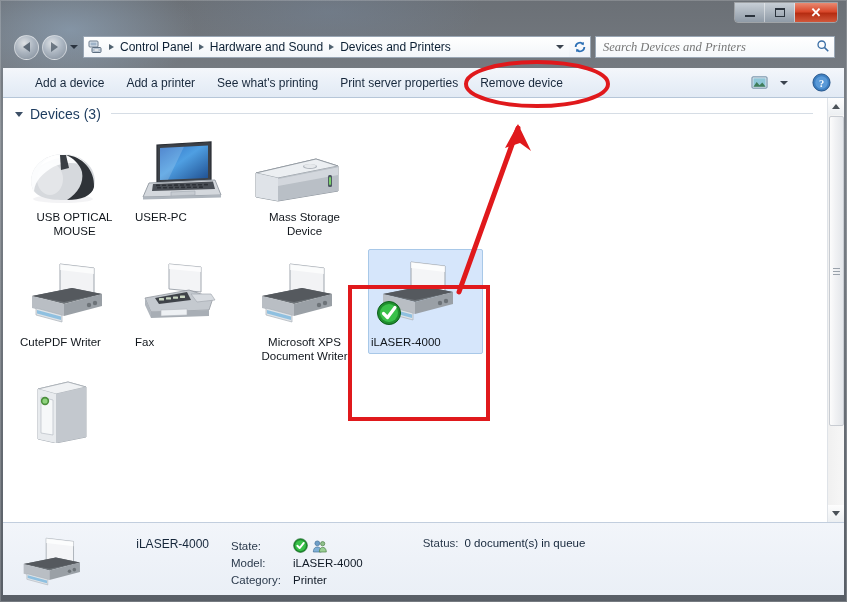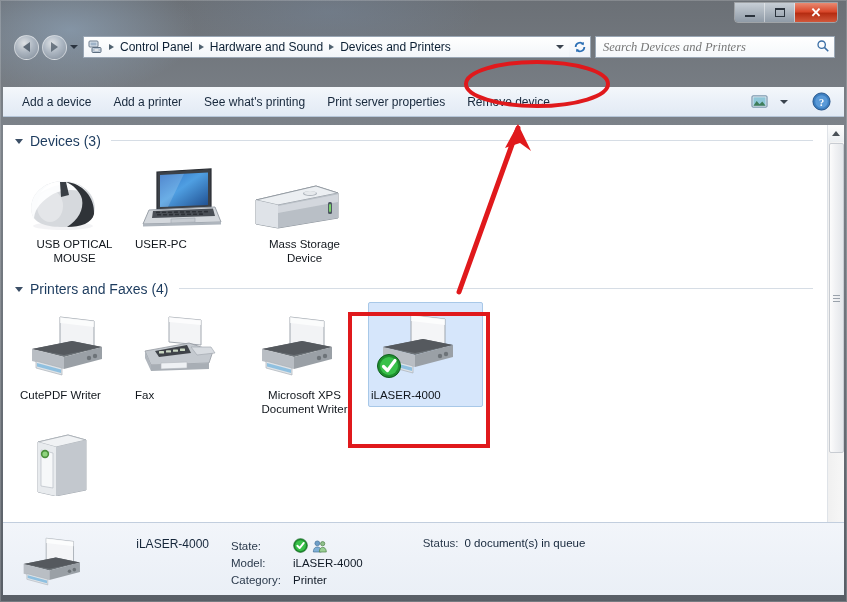--- a/index.html
+++ b/index.html
@@ -108,35 +108,35 @@
     font-family:"Liberation Serif", serif; font-style:italic; font-size:12.5px; color:#8b8b8b;
     min-width:0;
   }
   #search-icon{ flex:0 0 auto; }
 
   
   #toolbar{
     position:absolute; left:3px; top:68px; width:841px; height:30px;
     background:linear-gradient(to bottom,#f4f7fb 0%, #eaf0f8 50%, #e2eaf4 100%);
     border-bottom:1px solid #b6c6d8;
-    display:flex; align-items:center; padding-left:8px;margin-top:19px;
+    display:flex; align-items:center; padding-left:21px;
   }
   .tbitem{
     font-size:12px; color:#17283c; padding:6px 10px; white-space:nowrap; cursor:pointer;
     border:1px solid transparent;
   }
   #toolbar-right{ margin-left:auto; display:flex; align-items:center; padding-right:10px; gap:2px;}
   #viewbtn{ width:26px;height:22px;display:flex;align-items:center;justify-content:center;cursor:pointer;}
   #viewcaret{ width:20px;height:22px;display:flex;align-items:center;justify-content:center;cursor:pointer;}
   #helpbtn{ width:26px;height:24px;display:flex;align-items:center;justify-content:center;cursor:pointer;margin-left:12px;}
 
   
   #content{
     position:absolute; left:3px; top:98px; width:841px; height:424px;
-    background:#ffffff; overflow:hidden;margin-top:27px;
+    background:#ffffff; overflow:hidden;
   }
   #scrollarea{
     position:absolute; left:0; top:0; width:824px; height:424px; overflow:hidden;
   }
   .groupheader{
     display:flex; align-items:center; padding:8px 0 3px 12px; height:26px;
   }
   .grouptri{
     width:0;height:0;border-left:4px solid transparent;border-right:4px solid transparent;
     border-top:5px solid #3c4f66; margin-right:7px; margin-top:2px; cursor:pointer; flex:0 0 auto;
@@ -387,25 +387,20 @@
               <ellipse cx="60" cy="13.5" rx="7" ry="2.4" fill="#aeb4bb"></ellipse>
               <ellipse cx="60" cy="13" rx="6" ry="2" fill="#e6e9ec"></ellipse>
               <rect x="78" y="22" width="4" height="12" rx="1.5" fill="#4e5962"></rect>
               <rect x="79" y="24" width="2" height="8" rx="1" fill="#7ad16a"></rect>
             </svg>
           </span>
           <span class="lbl">Mass Storage Device</span>
         </div>
       </div>
 
-      <div class="groupheader" style="padding-top:14px;">
-        <span class="grouptri"></span>
-        <span class="grouptitle">Printers and Faxes (4)</span>
-        <span class="groupline"></span>
-      </div>
       <div class="itemrow" style="padding-top:6px;">
         <div class="item">
           <span class="ic">
             <svg width="92" height="72" viewBox="0 0 92 72">
               <path d="M40 6 L74 10 L74 40 L40 36 Z" fill="#f2f3f5" stroke="#9ea5ad" stroke-width="1"></path>
               <path d="M12 38 L52 30 L82 36 L44 46 Z" fill="#6d7378"></path>
               <path d="M12 38 L44 46 L44 58 L12 50 Z" fill="#b9bec4"></path>
               <path d="M44 46 L82 36 L82 48 L44 58 Z" fill="#9aa0a6"></path>
               <path d="M12 38 L52 30 L82 36 L44 44 Z" fill="#55595e"></path>
               <path d="M16 50 L42 57 L42 64 L16 57 Z" fill="#dfe3e7" stroke="#a9b0b7" stroke-width=".7"></path>

